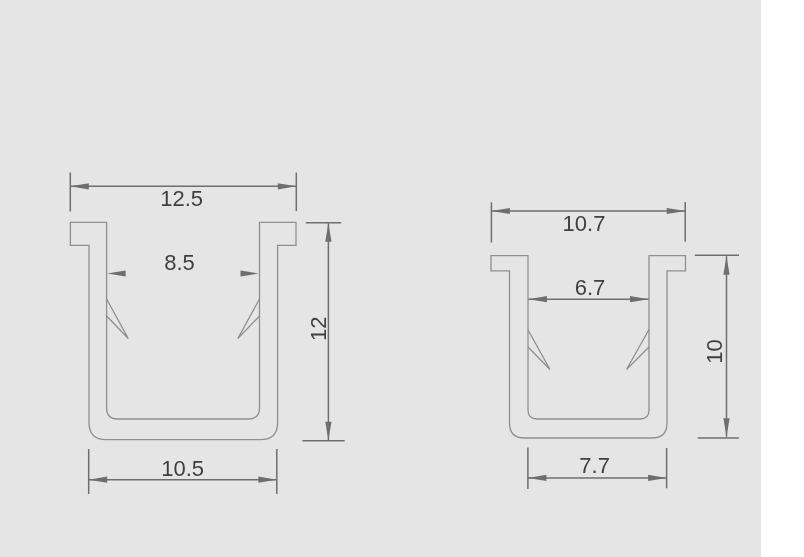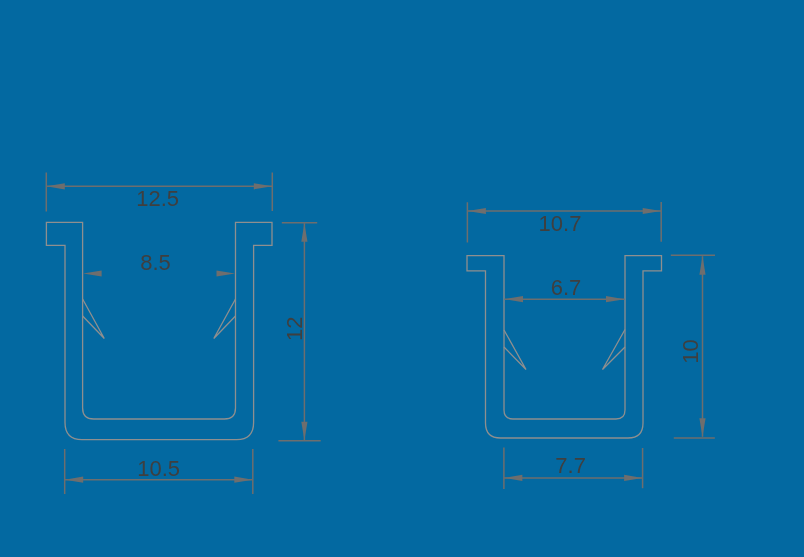--- a/index.html
+++ b/index.html
@@ -1,16 +1,16 @@
 <!DOCTYPE html>
 <html><head>
 <meta charset="utf-8">
 <style>
 html,body{margin:0;padding:0;background:#ffffff;}
-#canvas{width:804px;height:557px;position:relative;background:#0369a1;overflow:hidden;}
+#canvas{width:737px;height:557px;position:relative;background:#e5e5e5;overflow:hidden;padding-left:24px;}
 text{font-family:"Liberation Sans",sans-serif;fill:#3f3f3f;font-size:22px;}
 </style>
 </head>
 <body>
 <div id="canvas">
 <svg width="804" height="557" viewBox="0 0 804 557">
 <g fill="none" stroke="#8f8f8f" stroke-width="1.3">
 
 <path d="M 46.4 222.4 H 82.6 V 408 Q 82.6 419 93.6 419 H 224.5 Q 235.5 419 235.5 408 V 222.4 H 272 V 245.4 H 253.6 V 422.5 Q 253.6 439.6 236.6 439.6 H 82 Q 65 439.6 65 422.5 V 245.4 H 46.4 Z"></path>
 

